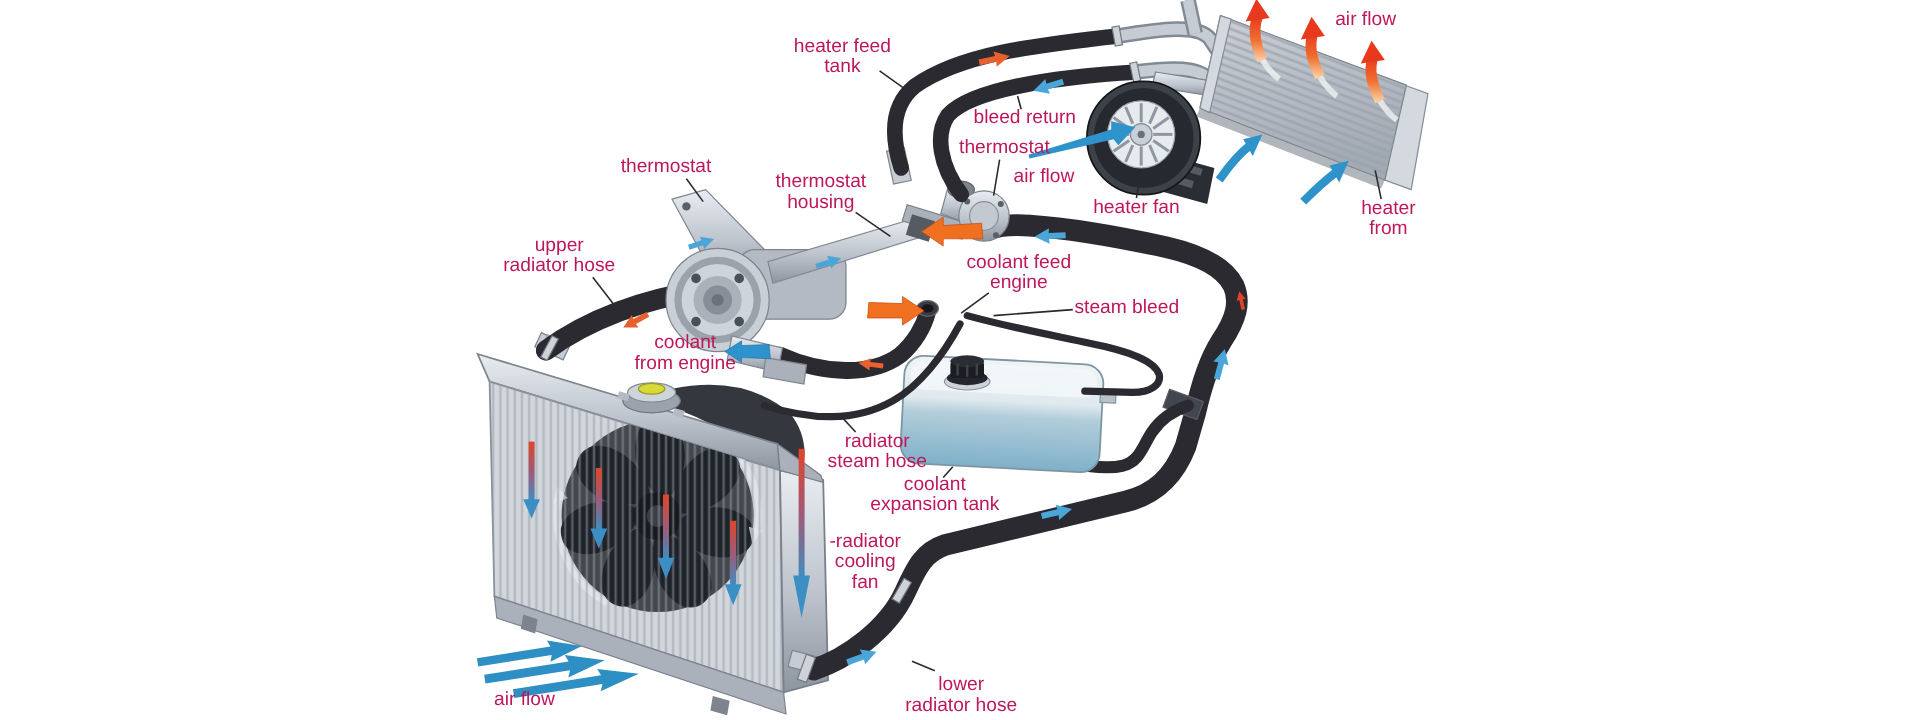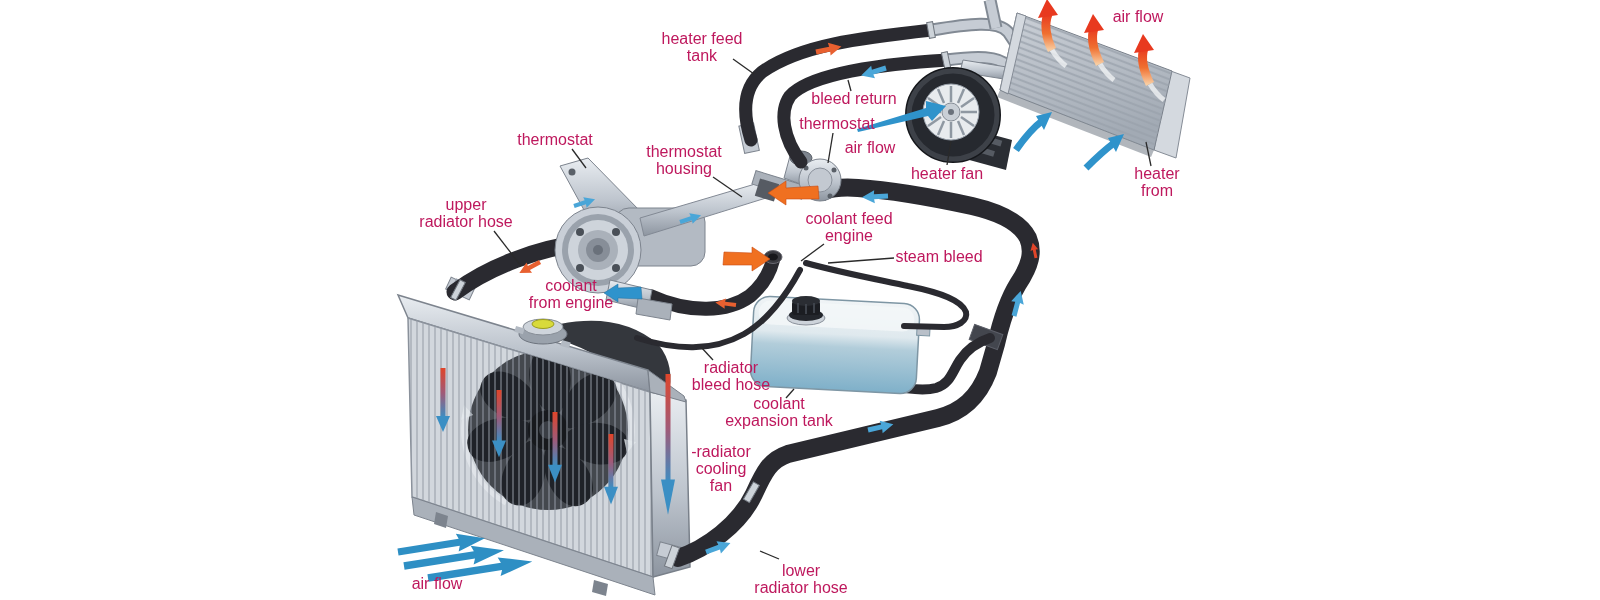--- a/index.html
+++ b/index.html
@@ -334,21 +334,21 @@
   <div class="lbl" style="left:684px;top:161px">thermostat
 housing</div>
   <div class="lbl" style="left:466px;top:214px">upper
 radiator hose</div>
   <div class="lbl" style="left:571px;top:295px">coolant
 from engine</div>
   <div class="lbl" style="left:849px;top:228px">coolant feed
 engine</div>
   <div class="lbl" style="left:939px;top:257px">steam bleed</div>
   <div class="lbl" style="left:731px;top:377px">radiator
-bleed hose</div>
+steam hose</div>
   <div class="lbl" style="left:779px;top:413px">coolant
 expansion tank</div>
   <div class="lbl" style="left:721px;top:469px">-radiator
 cooling
 fan</div>
   <div class="lbl" style="left:801px;top:580px">lower
 radiator hose</div>
   <div class="lbl" style="left:437px;top:584px">air flow</div>
 </div>
 

